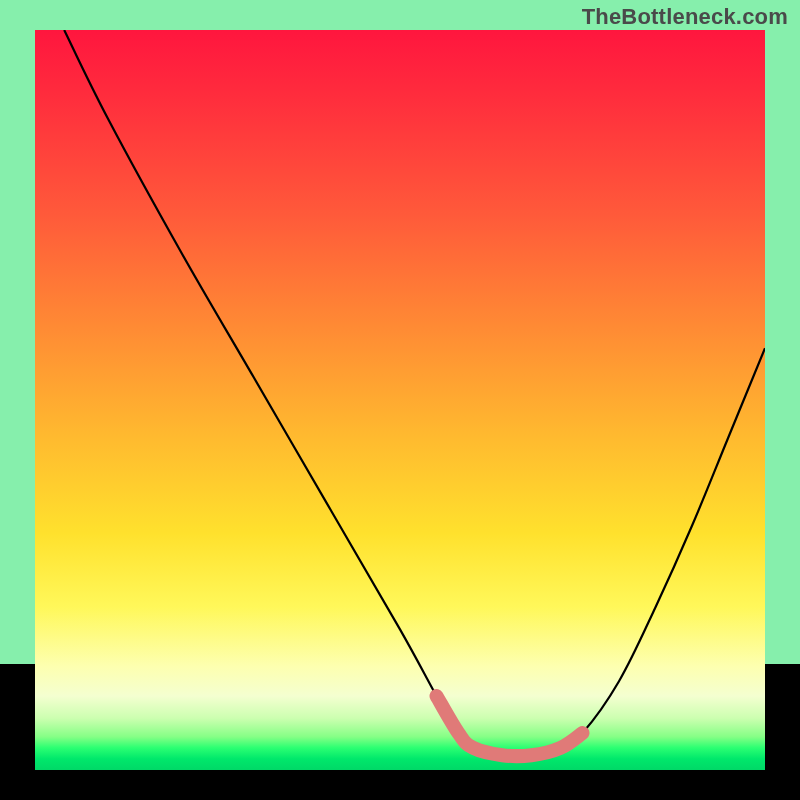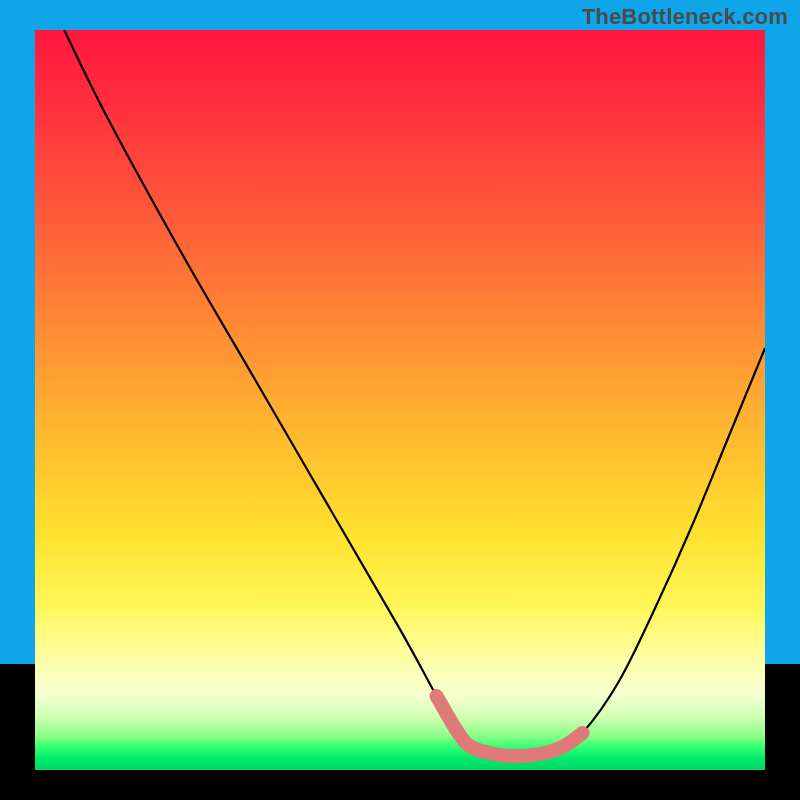--- a/index.html
+++ b/index.html
@@ -8,21 +8,21 @@
     width: 800px;
     height: 800px;
     background: #000;
     overflow: hidden;
     font-family: Arial, Helvetica, sans-serif;
   }
   .frame {
     position: relative;
     width: 800px;
     height: 664px;
-    background: #0ea5e9;
+    background: #86efac;
   }
   .watermark {
     position: absolute;
     top: 4px;
     right: 12px;
     color: #4a4a4a;
     font-size: 22px;
     font-weight: 600;
     letter-spacing: 0.2px;
     z-index: 5;

